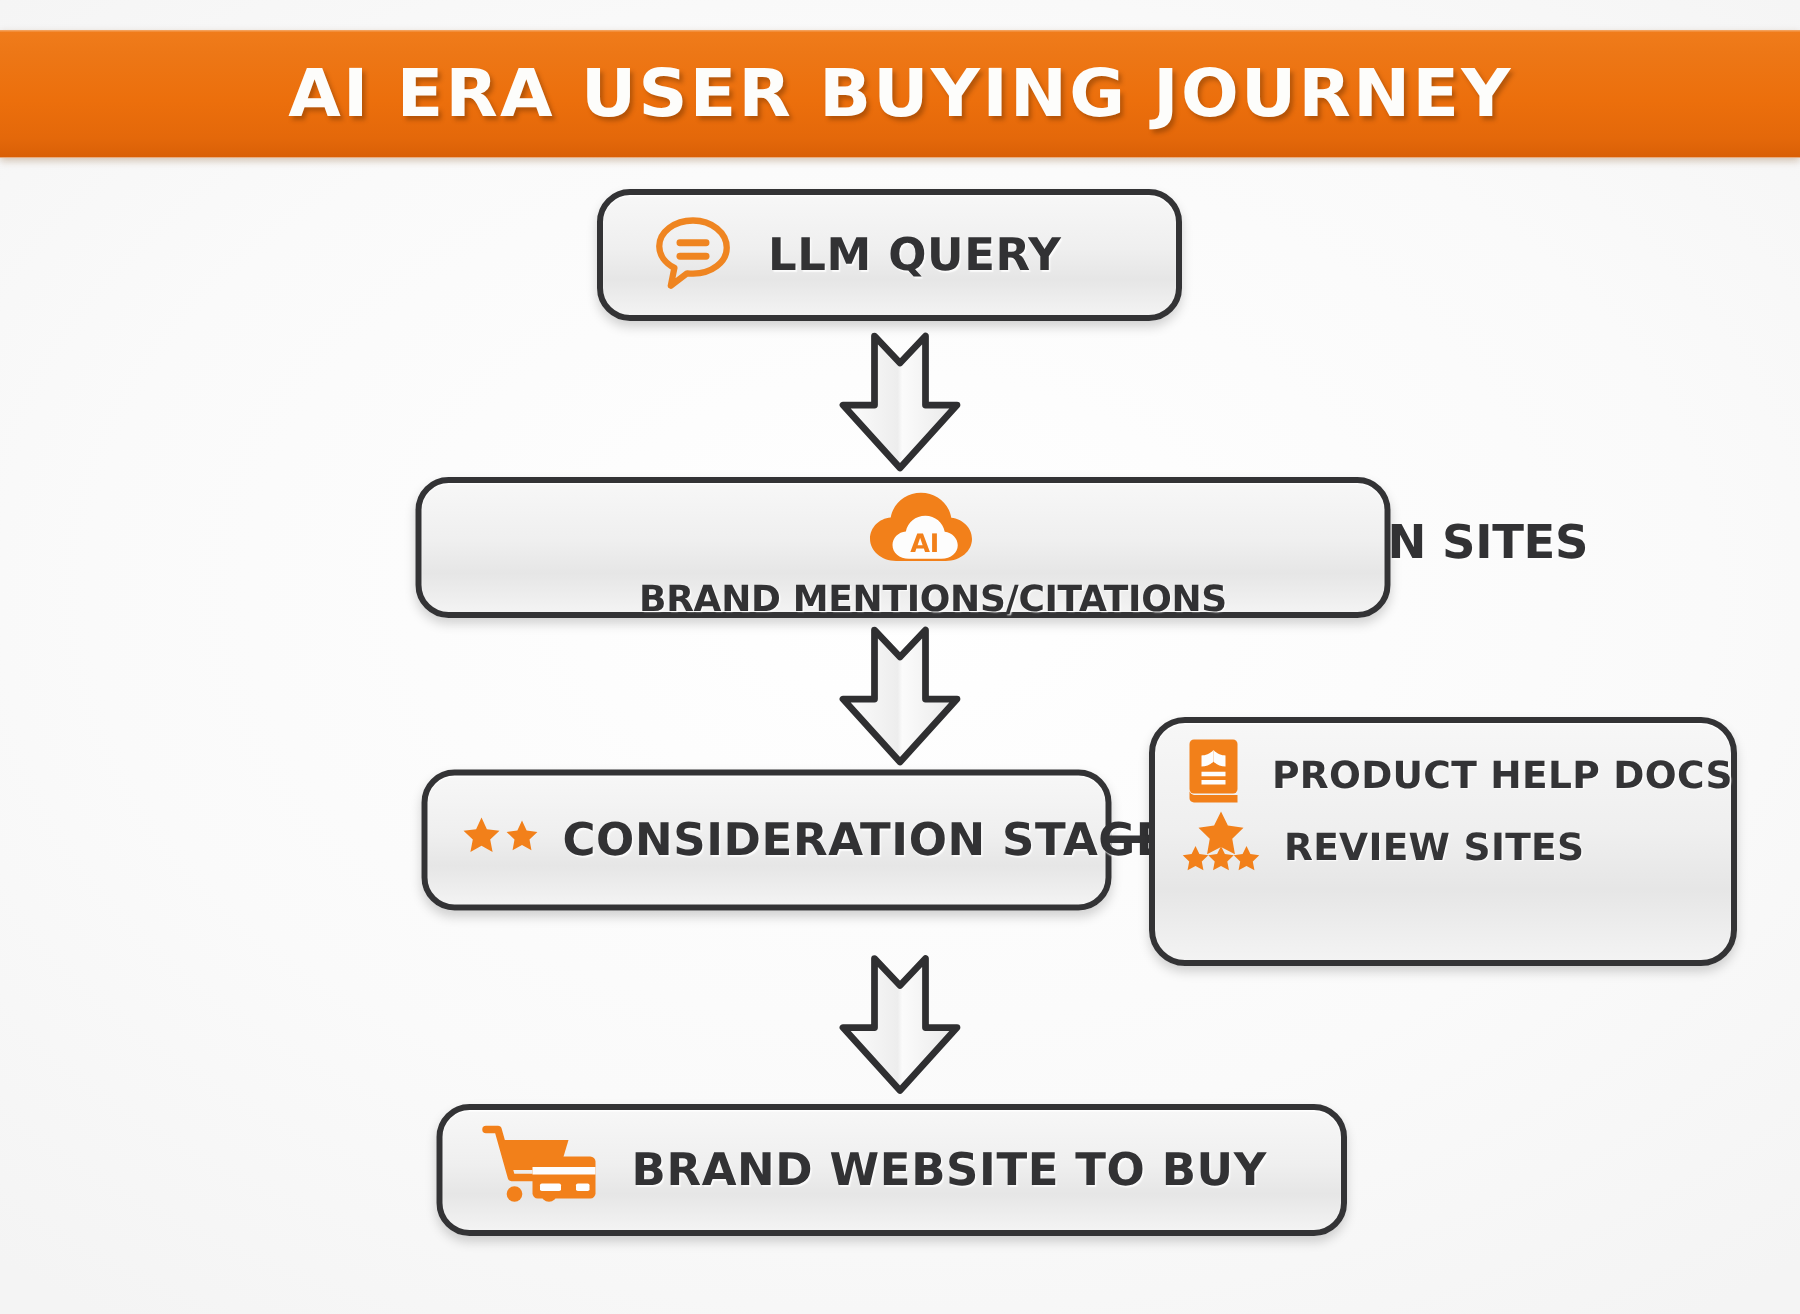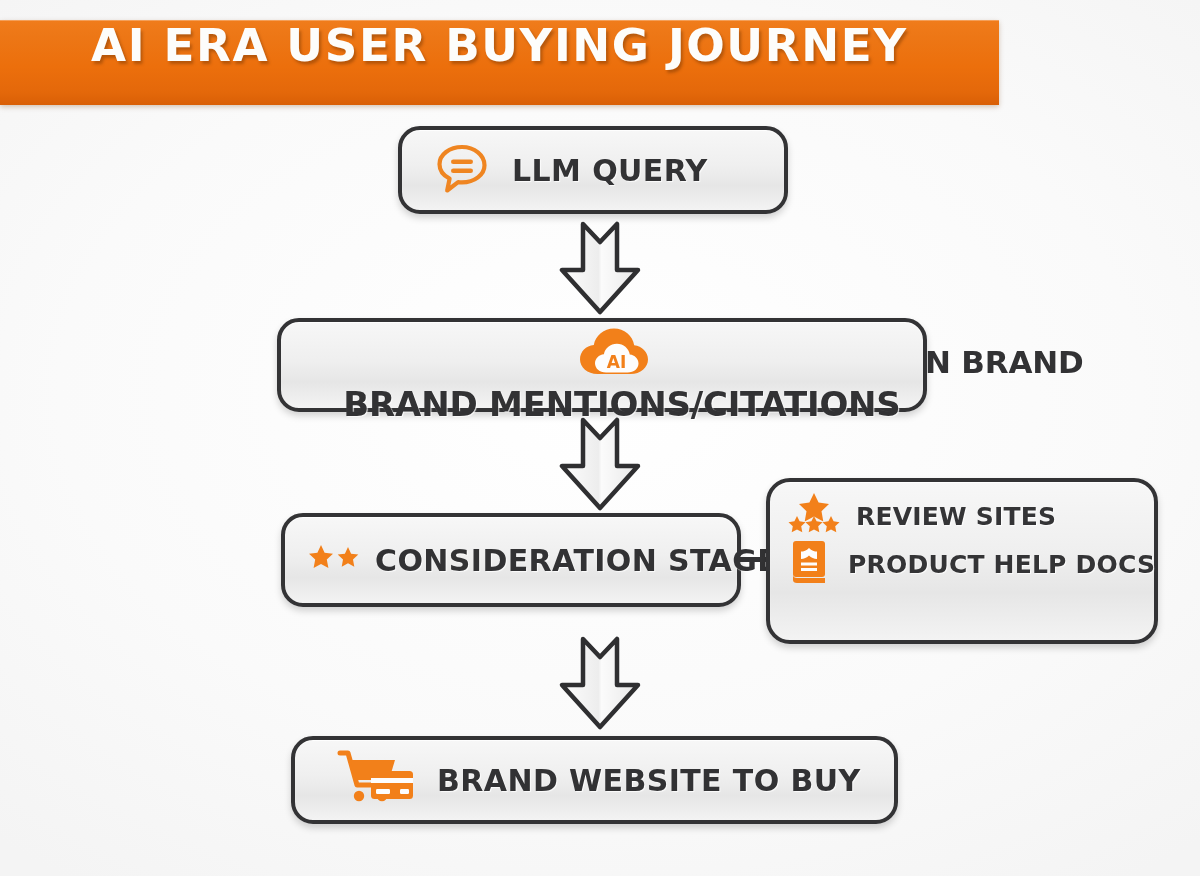--- a/index.html
+++ b/index.html
@@ -21,26 +21,26 @@
     height: 876px;
     background:
       radial-gradient(ellipse 900px 600px at 50% 45%, #ffffff 0%, #fafafa 60%, #f4f4f4 100%);
   }
 
   
   .banner {
     position: absolute;
     left: 0;
     top: 20px;
-    width: 999px;
+    width: 1200px;
     height: 85px;
     background: linear-gradient(180deg, #f07c1b 0%, #ed7716 18%, #ec6f0c 55%, #e4680a 85%, #d95f06 100%);
     box-shadow: 0 2px 5px rgba(120, 60, 0, 0.28), inset 0 1px 0 rgba(255,255,255,0.28);
     display: flex;
-    align-items: flex-start;
+    align-items: center;
     justify-content: center;
   }
   .banner-title {
     font-family: "DejaVu Sans", sans-serif;
     font-weight: bold;
     font-size: 44px;
     letter-spacing: 1.5px;
     color: #fdfdfb;
     text-shadow: 2px 3px 3px rgba(100, 45, 0, 0.40);
     white-space: nowrap;
@@ -83,21 +83,21 @@
   #box-brand-mentions {
     left: 277px;
     top: 318px;
     width: 650px;
     height: 94px;
     padding-left: 24px;
     overflow: visible;
     flex-direction: column;
   }
   #box-brand-mentions .node-label {
-    font-size: 34px;
+    font-size: 24px;
     margin-left: 16px;
     letter-spacing: -0.2px;
   }
   
   #brand-overflow-text {
     position: absolute;
     left: 925px;
     top: 344px;
     font-family: "DejaVu Sans", sans-serif;
     font-weight: bold;
@@ -154,21 +154,21 @@
     height: 5px;
     background: #333335;
   }
 
   
   #box-brand-website {
     left: 291px;
     top: 736px;
     width: 607px;
     height: 88px;
-    padding-left: 42px;
+    padding-left: 26px;
   }
   #box-brand-website .node-label { font-size: 30px; margin-left: 20px; }
 
   
   .arrow {
     position: absolute;
     width: 86px;
     height: 96px;
   }
 
@@ -218,21 +218,21 @@
                  C17.4 13.6 25.8 6.5 36 6.5 C46.2 6.5 54.7 13.7 56.2 23.2
                  C64 24 70 30.1 70 37.4 C70 45.3 62.6 52 52.5 52 Z" fill="#f2801a"></path>
         <path d="M28 50.5 C21.5 50.5 17 46.4 17 41.3 C17 36.6 20.9 32.7 25.9 32.3
                  C27 26.3 32.4 21.8 38.9 21.8 C45.4 21.8 50.8 26.4 51.8 32.5
                  C56.7 33 60.5 36.9 60.5 41.5 C60.5 46.5 56 50.5 49.6 50.5 Z" fill="#fdfdfd"></path>
         <text x="38.5" y="46" text-anchor="middle" font-family="DejaVu Sans, sans-serif" font-size="17" font-weight="bold" fill="#f2801a">AI</text>
       </svg>
     </span>
     <span class="node-label">BRAND MENTIONS/CITATIONS</span>
   </div>
-  <div id="brand-overflow-text">N BRAND</div>
+  <div id="brand-overflow-text">N SITES</div>
 
   <div class="arrow" style="left:557px; top:416px;">
     <svg width="86" height="96" viewBox="0 0 86 96">
       <defs>
         <linearGradient id="agrad2" x1="0" y1="0" x2="1" y2="0">
           <stop offset="0%" stop-color="#fdfdfd"></stop>
           <stop offset="48%" stop-color="#ededed"></stop>
           <stop offset="52%" stop-color="#fbfbfb"></stop>
           <stop offset="100%" stop-color="#e8e8e8"></stop>
         </linearGradient>
@@ -247,47 +247,47 @@
         <path d="M14 2 L17.6 9.8 L26 10.8 L19.8 16.6 L21.4 25 L14 20.9 L6.6 25 L8.2 16.6 L2 10.8 L10.4 9.8 Z" fill="#f2801a"></path>
         <path d="M41 4 L44.1 10.7 L51.3 11.6 L46 16.6 L47.3 23.8 L41 20.3 L34.7 23.8 L36 16.6 L30.7 11.6 L37.9 10.7 Z" fill="#f2801a"></path>
       </svg>
     </span>
     <span class="node-label">CONSIDERATION STAGE</span>
   </div>
 
   <div id="connector-consideration-sources"></div>
 
   <div class="node" id="panel-sources">
-
-    <div class="source-row">
-      <span class="icon">
-        <svg width="52" height="44" viewBox="0 0 52 44">
-          <path d="M26 1 L30.6 10.4 L41 11.9 L33.5 19.2 L35.3 29.5 L26 24.6 L16.7 29.5 L18.5 19.2 L11 11.9 L21.4 10.4 Z" fill="#f2801a"></path>
-          <path d="M9 24 L11.6 29.3 L17.5 30.2 L13.2 34.3 L14.3 40.2 L9 37.4 L3.7 40.2 L4.8 34.3 L0.5 30.2 L6.4 29.3 Z" fill="#f2801a"></path>
-          <path d="M26 24 L28.6 29.3 L34.5 30.2 L30.2 34.3 L31.3 40.2 L26 37.4 L20.7 40.2 L21.8 34.3 L17.5 30.2 L23.4 29.3 Z" fill="#f2801a"></path>
-          <path d="M43 24 L45.6 29.3 L51.5 30.2 L47.2 34.3 L48.3 40.2 L43 37.4 L37.7 40.2 L38.8 34.3 L34.5 30.2 L40.4 29.3 Z" fill="#f2801a"></path>
-        </svg>
-      </span>
-      <span class="source-label">REVIEW SITES</span>
-    </div>
 
     <div class="source-row">
       <span class="icon">
         <svg width="44" height="46" viewBox="0 0 44 46">
           <rect x="5" y="2" width="32" height="36" rx="3" fill="#f2801a"></rect>
           <path d="M5 36 L5 41 C5 43 6.5 44 9 44 L37 44 L37 39 L9 39 C6.8 39 5 37.8 5 36 Z" fill="#f2801a"></path>
           <path d="M21 9 C18.5 11.8 15.5 12.6 13 12.6 L13 20 C15.8 20 19 19 21 16.6 Z" fill="#fdfdfd"></path>
           <path d="M21 9 C23.5 11.8 26.5 12.6 29 12.6 L29 20 C26.2 20 23 19 21 16.6 Z" fill="#fdfdfd"></path>
           <rect x="13" y="23.5" width="16" height="3" fill="#fdfdfd"></rect>
           <rect x="13" y="29" width="16" height="3" fill="#fdfdfd"></rect>
         </svg>
       </span>
       <span class="source-label">PRODUCT HELP DOCS</span>
     </div>
 
+    <div class="source-row">
+      <span class="icon">
+        <svg width="52" height="44" viewBox="0 0 52 44">
+          <path d="M26 1 L30.6 10.4 L41 11.9 L33.5 19.2 L35.3 29.5 L26 24.6 L16.7 29.5 L18.5 19.2 L11 11.9 L21.4 10.4 Z" fill="#f2801a"></path>
+          <path d="M9 24 L11.6 29.3 L17.5 30.2 L13.2 34.3 L14.3 40.2 L9 37.4 L3.7 40.2 L4.8 34.3 L0.5 30.2 L6.4 29.3 Z" fill="#f2801a"></path>
+          <path d="M26 24 L28.6 29.3 L34.5 30.2 L30.2 34.3 L31.3 40.2 L26 37.4 L20.7 40.2 L21.8 34.3 L17.5 30.2 L23.4 29.3 Z" fill="#f2801a"></path>
+          <path d="M43 24 L45.6 29.3 L51.5 30.2 L47.2 34.3 L48.3 40.2 L43 37.4 L37.7 40.2 L38.8 34.3 L34.5 30.2 L40.4 29.3 Z" fill="#f2801a"></path>
+        </svg>
+      </span>
+      <span class="source-label">REVIEW SITES</span>
+    </div>
+
 
   </div>
 
   <div class="arrow" style="left:557px; top:635px;">
     <svg width="86" height="96" viewBox="0 0 86 96">
       <defs>
         <linearGradient id="agrad3" x1="0" y1="0" x2="1" y2="0">
           <stop offset="0%" stop-color="#fdfdfd"></stop>
           <stop offset="48%" stop-color="#ededed"></stop>
           <stop offset="52%" stop-color="#fbfbfb"></stop>

